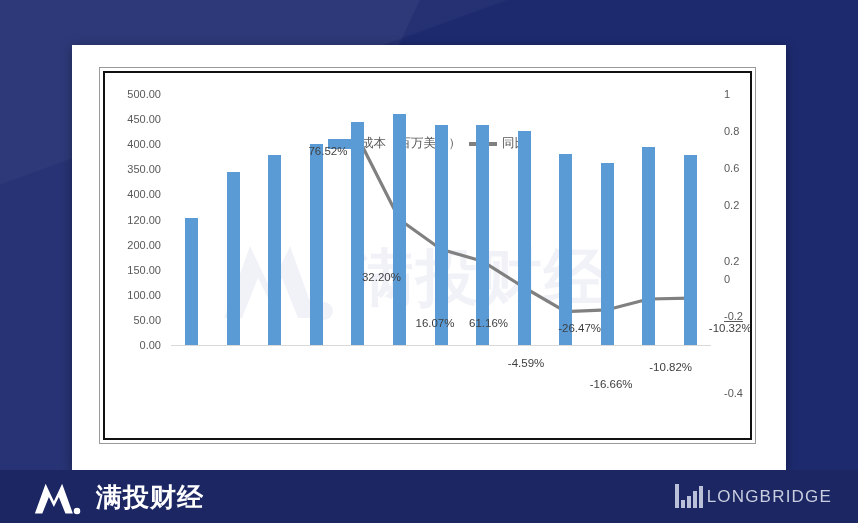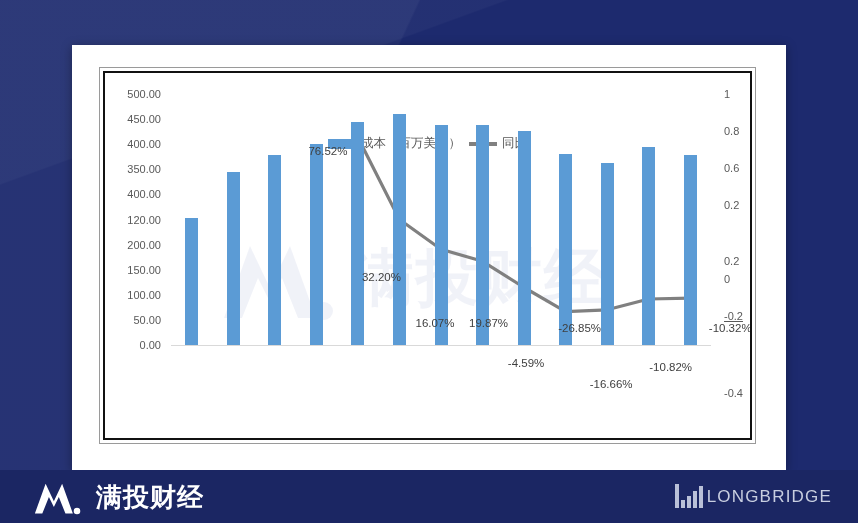--- a/index.html
+++ b/index.html
@@ -184,23 +184,23 @@
             <div class="bar" style="background: rgb(91, 155, 213); left: 263.5px; top: 52.124px; height: 219.876px;"></div>
             <div class="bar" style="background: rgb(91, 155, 213); left: 305.038px; top: 52.124px; height: 219.876px;"></div>
             <div class="bar" style="background: rgb(91, 155, 213); left: 346.577px; top: 58.148px; height: 213.852px;"></div>
             <div class="bar" style="background: rgb(91, 155, 213); left: 388.115px; top: 81.24px; height: 190.76px;"></div>
             <div class="bar" style="background: rgb(91, 155, 213); left: 429.654px; top: 89.774px; height: 182.226px;"></div>
             <div class="bar" style="background: rgb(91, 155, 213); left: 471.192px; top: 74.212px; height: 197.788px;"></div>
             <div class="bar" style="background: rgb(91, 155, 213); left: 512.731px; top: 82.244px; height: 189.756px;"></div>
             <div class="pt-label" style="left: 156.923px; top: 46.438px;">76.52%</div>
             <div class="pt-label" style="left: 210.462px; top: 172.43px;">32.20%</div>
             <div class="pt-label" style="left: 264px; top: 218px;">16.07%</div>
-            <div class="pt-label" style="left: 317.538px; top: 218.277px;">19.87%</div>
+            <div class="pt-label" style="left: 317.538px; top: 218.277px;">61.16%</div>
             <div class="pt-label" style="left: 355.077px; top: 258.491px;">-4.59%</div>
-            <div class="pt-label" style="left: 408.615px; top: 222.541px;">-26.85%</div>
+            <div class="pt-label" style="left: 408.615px; top: 222.541px;">-26.47%</div>
             <div class="pt-label" style="left: 440.154px; top: 278.821px;">-16.66%</div>
             <div class="pt-label" style="left: 499.692px; top: 262.017px;">-10.82%</div>
             <div class="pt-label" style="left: 559.231px; top: 223.092px;">-10.32%</div>
           </div>
       </div>
 
     </div>
   </div>
 </div>
 

